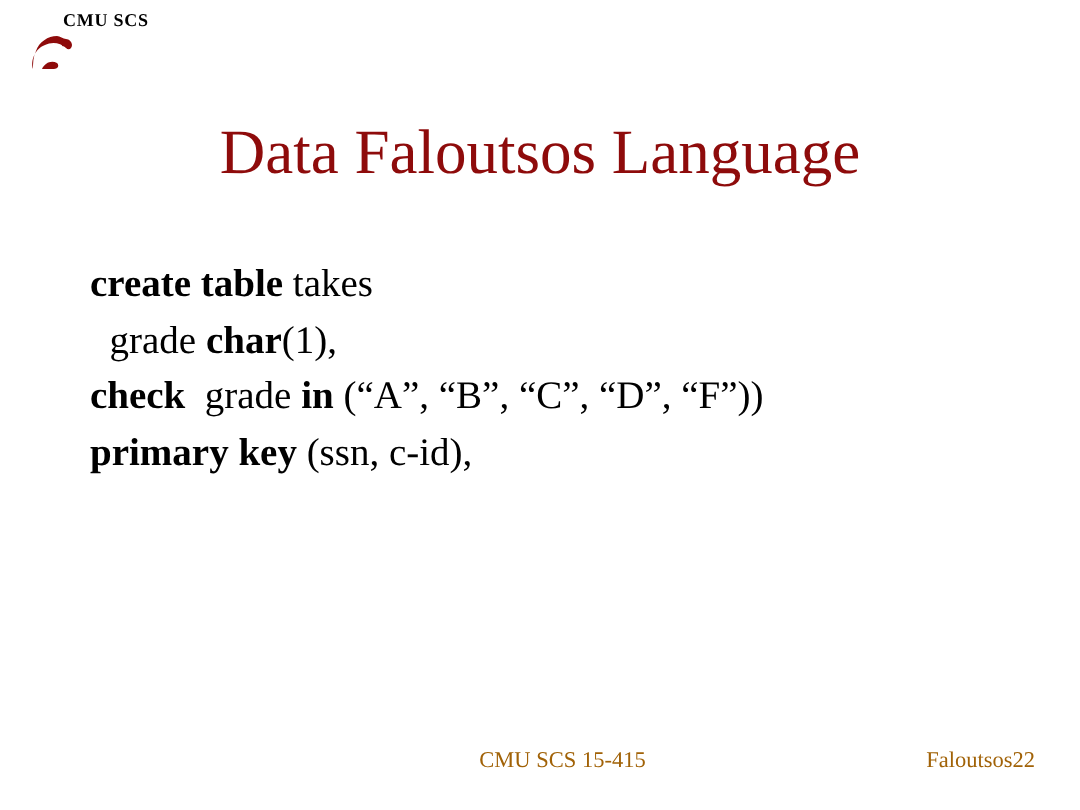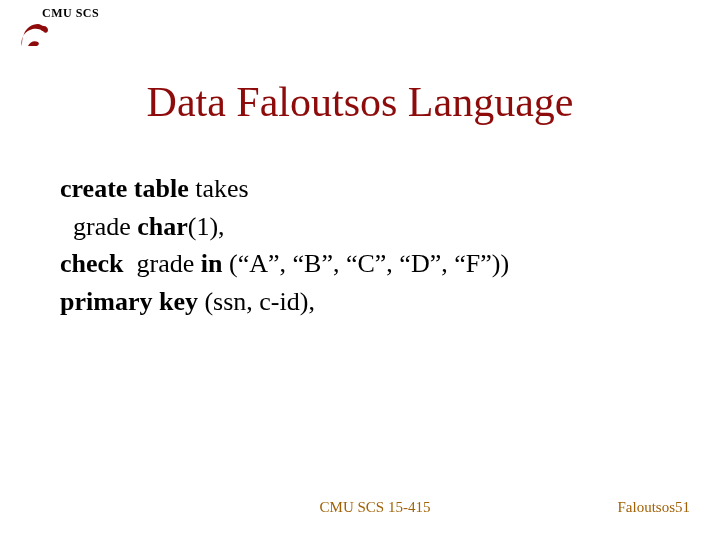--- a/index.html
+++ b/index.html
@@ -88,14 +88,14 @@
 <div class="content">
   <div class="line"><b>create table</b><span> takes</span></div>
   <div class="line"><span>  grade </span><b>char</b><span>(1),</span></div>
   <div class="line"><b>check</b><span>  grade </span><b>in</b><span> (“A”, “B”, “C”, “D”, “F”))</span></div>
   <div class="line"><b>primary key</b><span> (ssn, c-id),</span></div>
 </div>
 
 <div class="footer">
   <span>Faloutsos</span>
   <span class="footer-center">CMU SCS 15-415</span>
-  <span>51</span>
+  <span>22</span>
 </div>
 
 </body></html>

